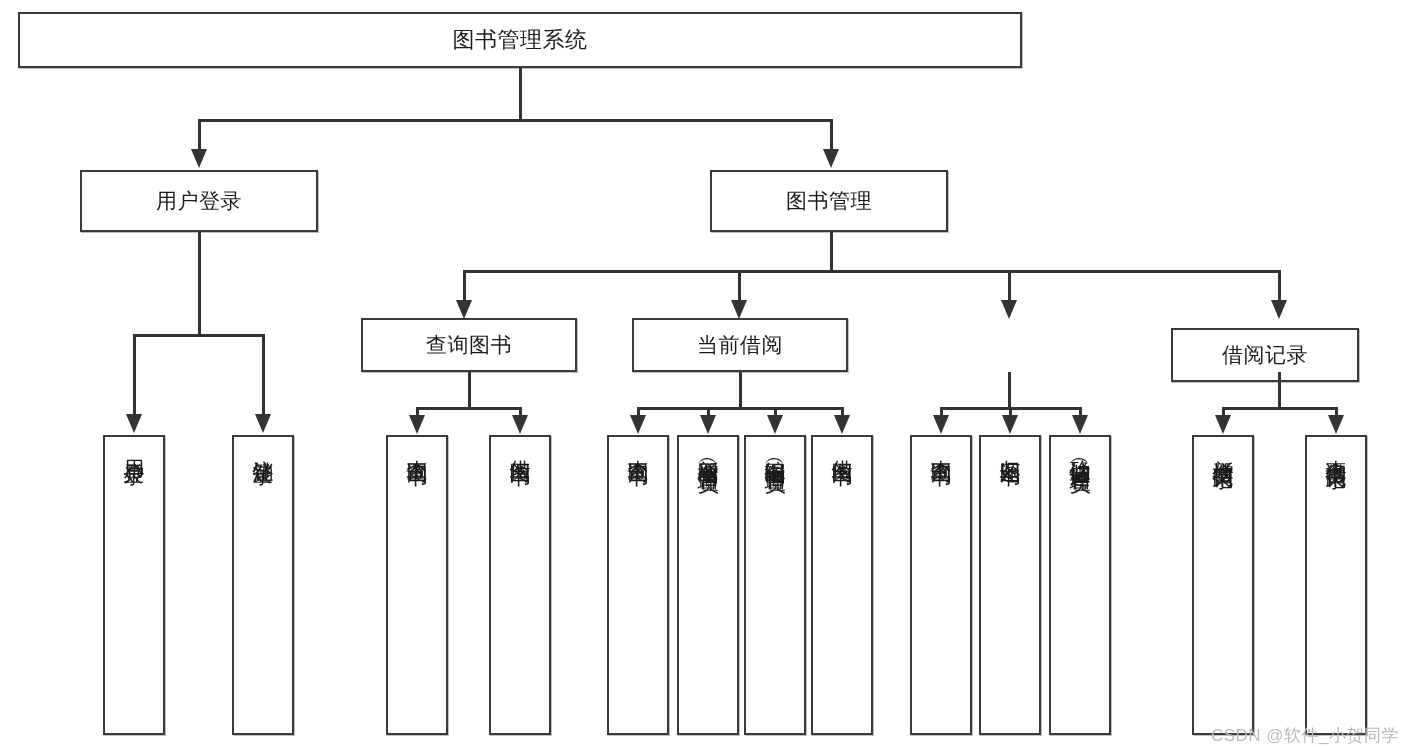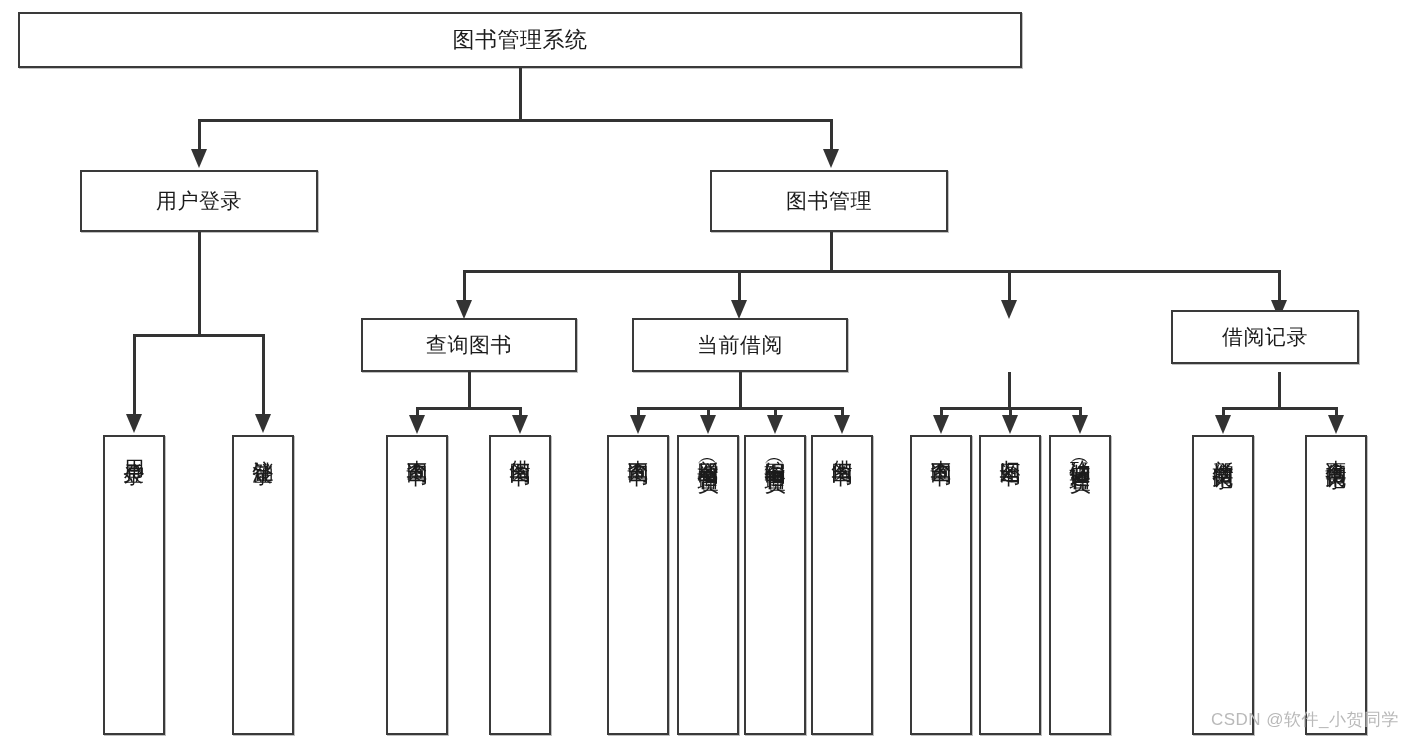--- a/index.html
+++ b/index.html
@@ -55,21 +55,21 @@
   .arrow{
     position:absolute;
     width:0;height:0;
     border-left:8px solid transparent;
     border-right:8px solid transparent;
     border-top:19px solid #333333;
   }
 
   .watermark{
     position:absolute;
-    right:6px;bottom:16px;
+    right:6px;bottom:0;
     font-size:17px;
     color:#b9b9b9;
     letter-spacing:.5px;
     white-space:nowrap;
     font-family:"Liberation Sans","DejaVu Sans",sans-serif;
   }
 </style>
 </head>
 <body>
 
@@ -113,21 +113,21 @@
   <div class="arrow" style="left:1001px;top:300px;"></div>
   <div class="vline" style="left:1278px;top:270px;height:32px;"></div>
   <div class="arrow" style="left:1271px;top:300px;"></div>
 
   <div class="node lvl3" style="left:361px;top:318px;width:216px;height:54px;">
     <span class="label">查询图书</span>
   </div>
   <div class="node lvl3" style="left:632px;top:318px;width:216px;height:54px;">
     <span class="label">当前借阅</span>
   </div>
-  <div class="node lvl3" style="left:1171px;top:310px;width:188px;height:54px;">
+  <div class="node lvl3" style="left:1171px;top:328px;width:188px;height:54px;">
     <span class="label">借阅记录</span>
   </div>
 
   <div class="vline" style="left:468px;top:372px;height:37px;"></div>
   <div class="hline" style="left:416px;top:407px;width:105px;"></div>
   <div class="vline" style="left:416px;top:407px;height:12px;"></div>
   <div class="arrow" style="left:409px;top:415px;"></div>
   <div class="vline" style="left:519px;top:407px;height:12px;"></div>
   <div class="arrow" style="left:512px;top:415px;"></div>
 

